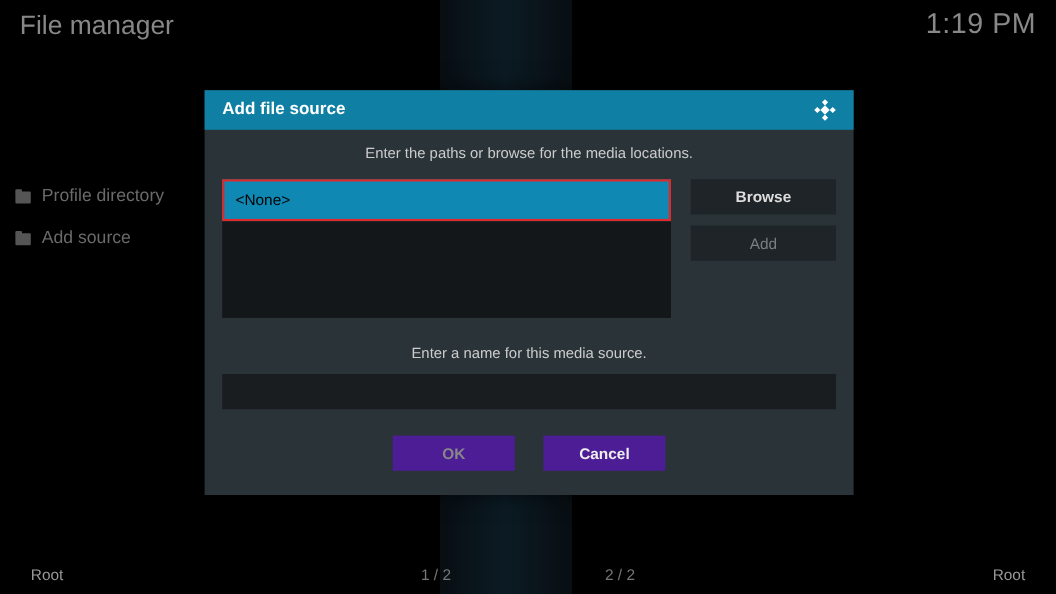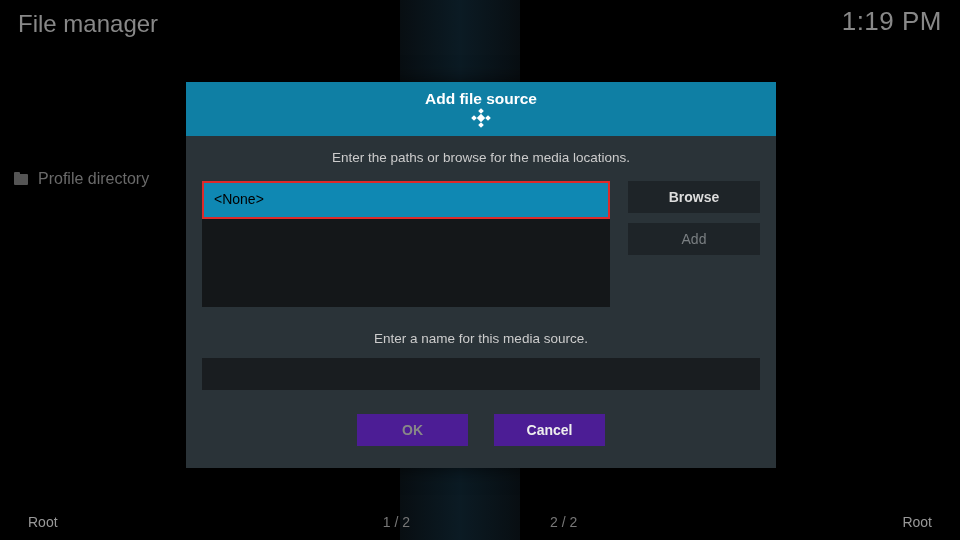--- a/index.html
+++ b/index.html
@@ -53,21 +53,21 @@
     position: absolute;
     left: 186px; top: 82px;
     width: 590px;
     background: #2a3338;
     box-shadow: 0 0 18px rgba(0,0,0,0.6);
   }
   .dialog-title {
     background: #0f7fa4;
     color: #fff; font-weight: 600;
     padding: 8px 16px; font-size: 15.5px;
-    display: flex; justify-content: space-between; align-items: center; flex-direction: column;
+    display: flex; justify-content: space-between; align-items: center;
   }
   .kodi-icon {
     width: 20px; height: 20px; position: relative;
   }
   .kodi-icon svg { display: block; }
 
   .dialog-body { padding: 14px 16px 22px; }
   .instr {
     text-align: center; color: #ccc; font-size: 13.5px; margin-bottom: 16px;
   }
@@ -113,20 +113,24 @@
 <div class="bg-accent"></div>
 
 <div class="header">File manager</div>
 <div class="clock">1:19 PM</div>
 
 <div class="sidebar">
   <div class="sidebar-item">
     <span class="folder-icon"></span>
     <span>Profile directory</span>
   </div>
+  <div class="sidebar-item">
+    <span class="folder-icon"></span>
+    <span>Add source</span>
+  </div>
 </div>
 
 <div class="dialog">
   <div class="dialog-title">
     <span>Add file source</span>
     <span class="kodi-icon">
       <svg viewBox="0 0 20 20" width="20" height="20">
         <g fill="#fff">
           <rect x="8" y="1" width="4" height="4" transform="rotate(45 10 3)"></rect>
           <rect x="1" y="8" width="4" height="4" transform="rotate(45 3 10)"></rect>

